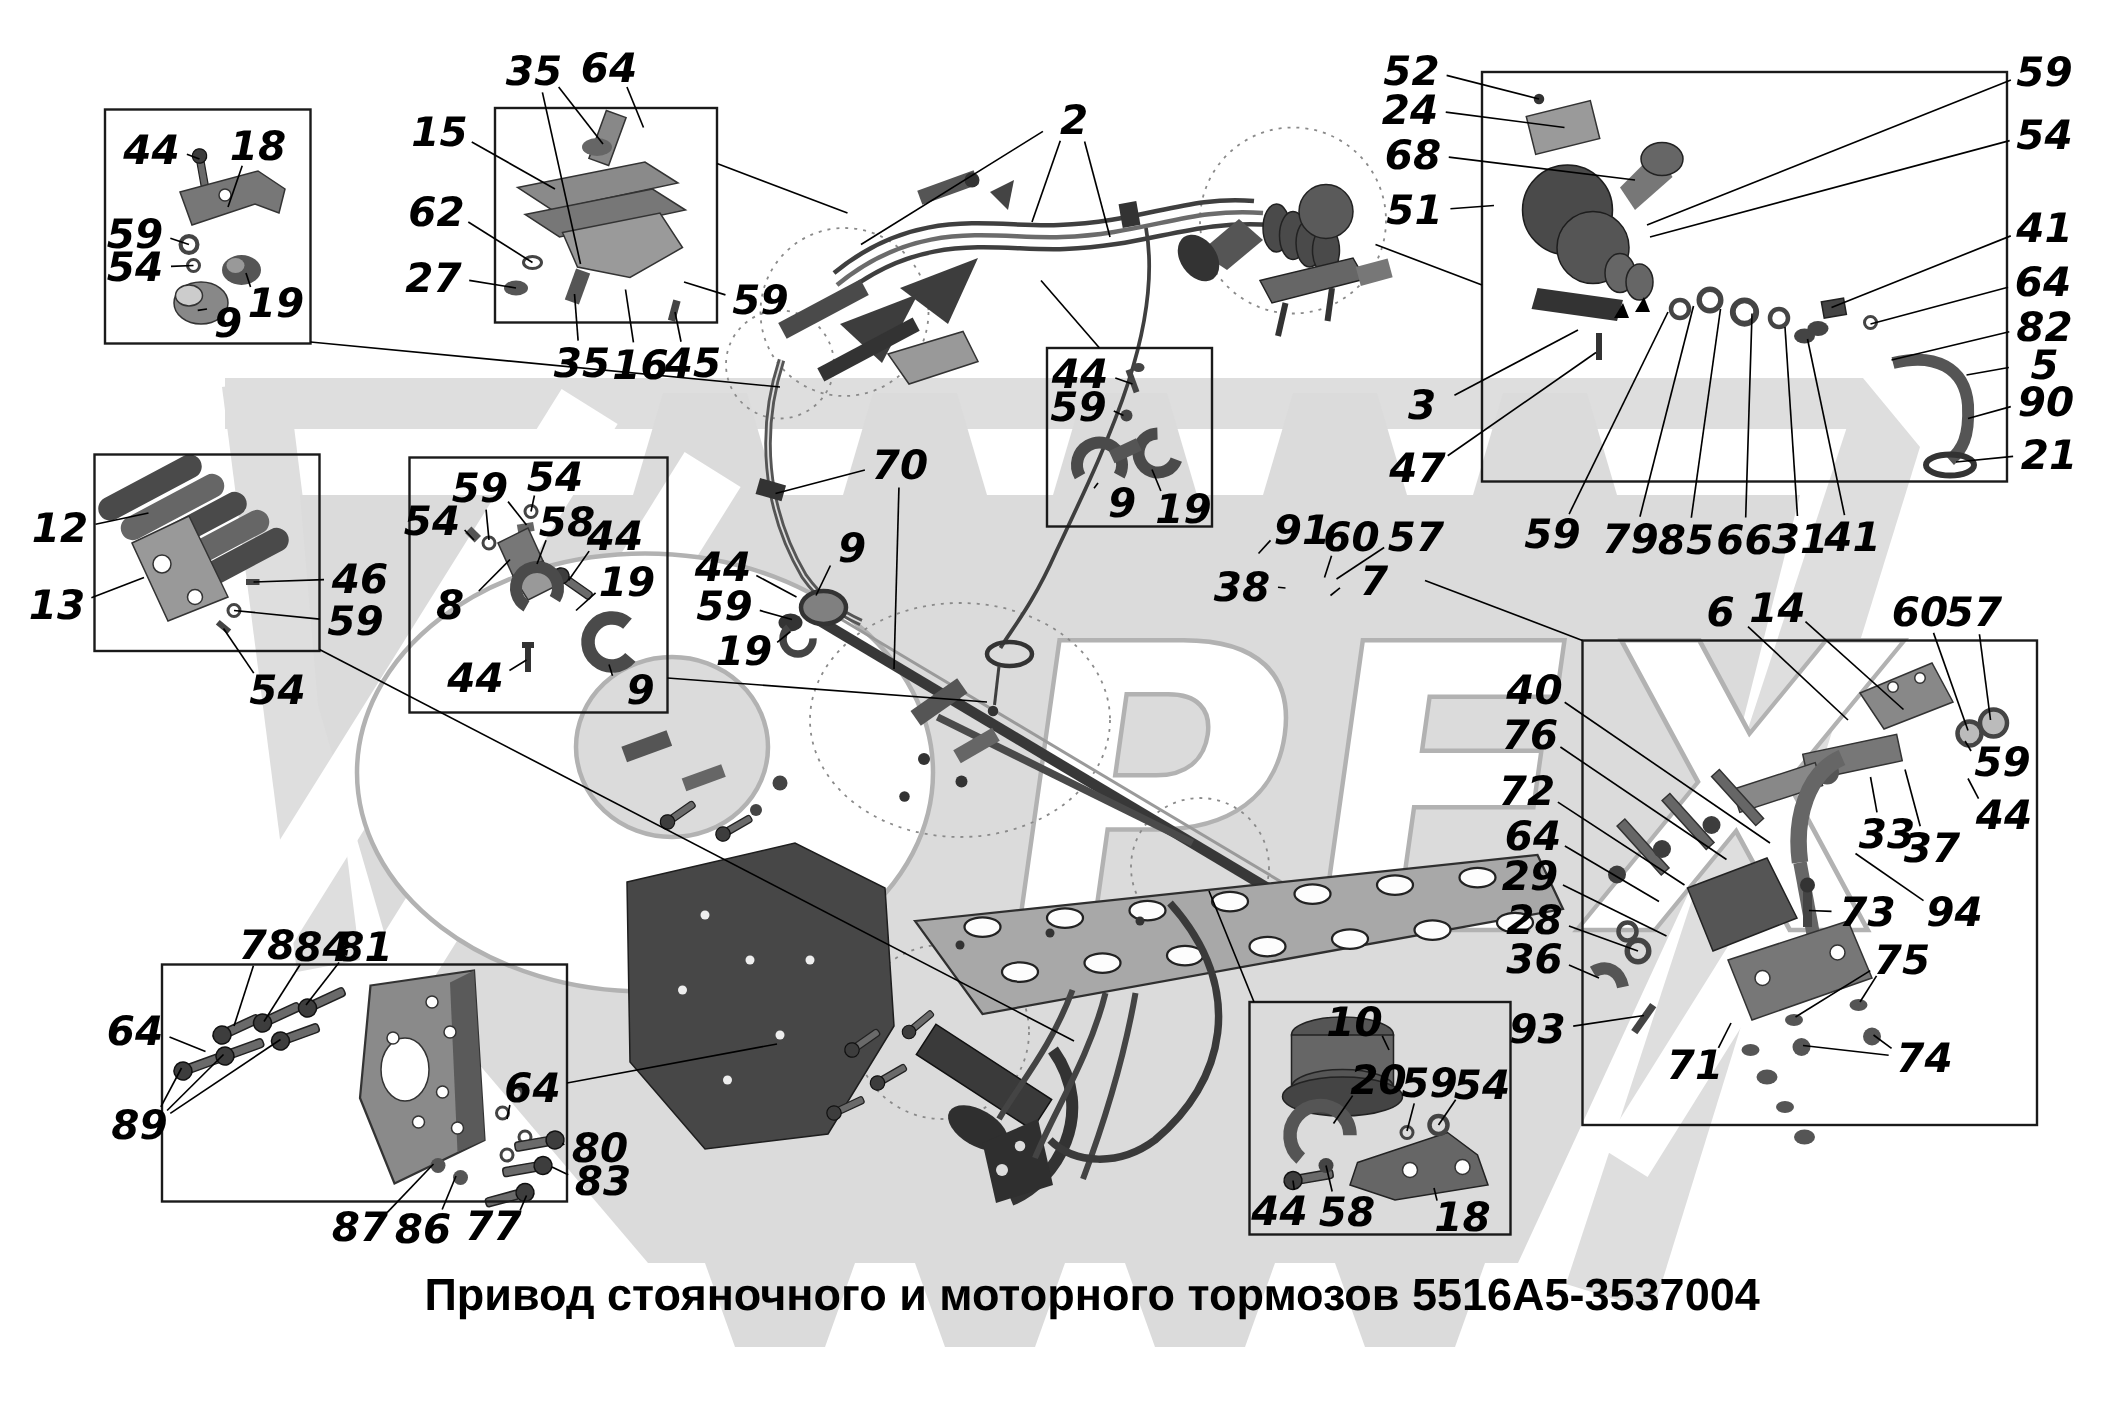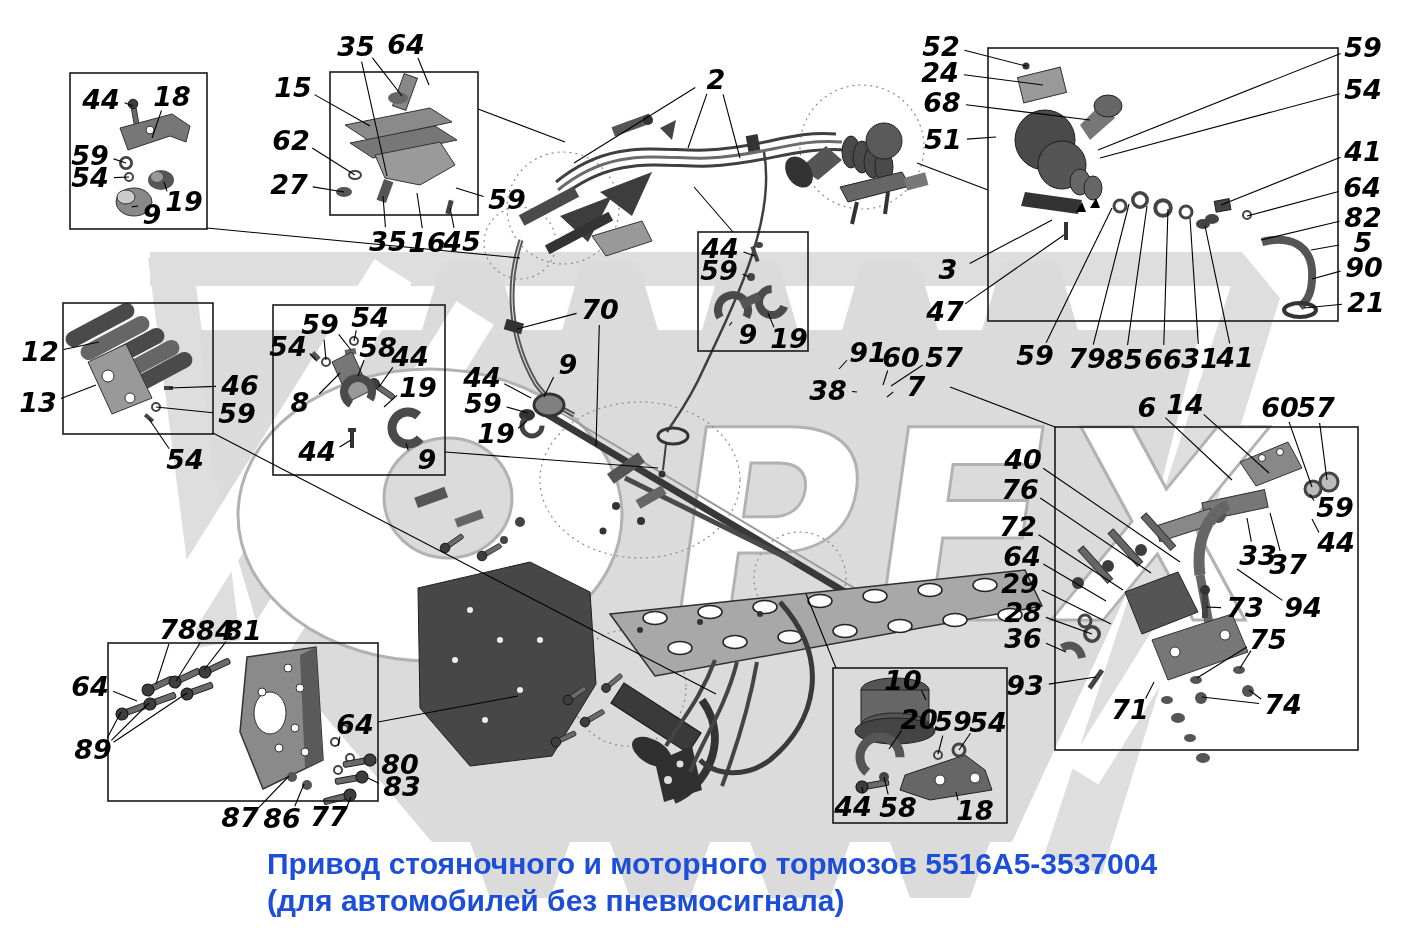--- a/index.html
+++ b/index.html
@@ -6,22 +6,22 @@
   #canvas{position:relative;width:1409px;height:944px;background:#fff;overflow:hidden;
           font-family:"Liberation Sans",sans-serif;}
   #diagram{position:absolute;left:0;top:0;}
   .callout-box{fill:none;stroke:#1a1a1a;stroke-width:1.6;}
   .leader{stroke:#000;stroke-width:1.1;}
   .part-label{font-family:"DejaVu Sans",sans-serif;font-style:italic;font-weight:600;
               font-size:27px;fill:#000;text-anchor:middle;}
   .dotc{fill:none;stroke:#8a8a8a;stroke-width:1.2;stroke-dasharray:2 4;}
   .wm-letters{font-family:"DejaVu Sans",sans-serif;font-weight:bold;font-size:265px;
               letter-spacing:8px;fill:#ffffff;stroke:#b2b2b2;stroke-width:3px;}
-  #title-block{position:absolute;left:267px;top:845px;font-weight:bold;font-size:30px;
-               line-height:37px;color:#1d4ed8;white-space:nowrap;}
+  #title-block{position:absolute;left:283px;top:845px;font-weight:bold;font-size:30px;
+               line-height:37px;color:#000000;white-space:nowrap;text-align:center;}
 </style>
 </head>
 <body>
 
 <div id="canvas">
 <svg id="diagram" width="1409" height="944" viewBox="0 0 1409 944">
   <defs>
     <g id="bolt">
       <rect x="3" y="-3" width="24" height="6" rx="2" fill="#6a6a6a" stroke="#222" stroke-width="1"></rect>
       <circle r="6" fill="#3d3d3d" stroke="#111" stroke-width="1"></circle>
@@ -581,15 +581,14 @@
         <text x="853" y="807" dy="0.35em" class="part-label">44</text>
         <line x1="888.1219186617641" y1="794.3294410051199" x2="884" y2="777" class="leader"></line>
         <text x="898" y="808" dy="0.35em" class="part-label">58</text>
         <line x1="958.0294372515228" y1="800.3933982822018" x2="956" y2="792" class="leader"></line>
         <text x="975" y="811" dy="0.35em" class="part-label">18</text>
       </g>
 </svg>
 
 <div id="title-block">
   <div>Привод стояночного и моторного тормозов 5516А5-3537004</div>
-  <div>(для автомобилей без пневмосигнала)</div>
 </div>
 </div>
 
 </body></html>

